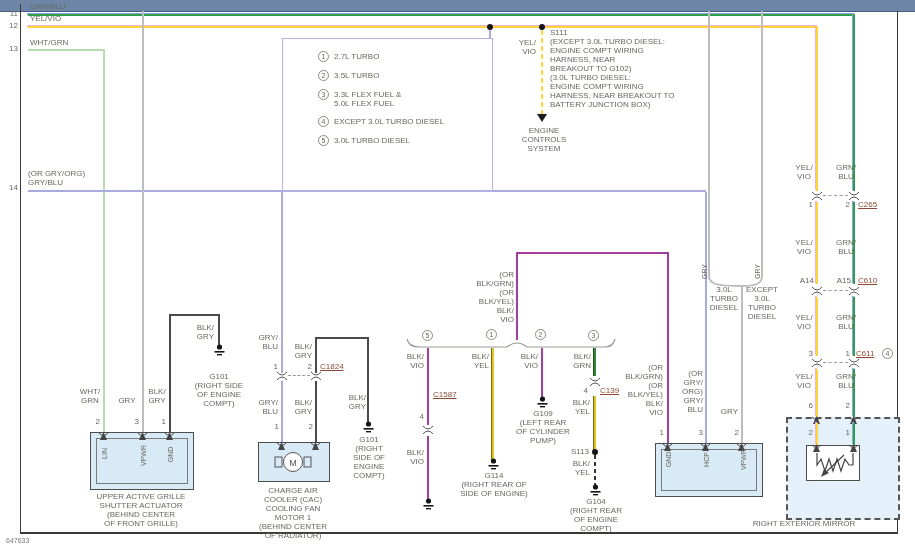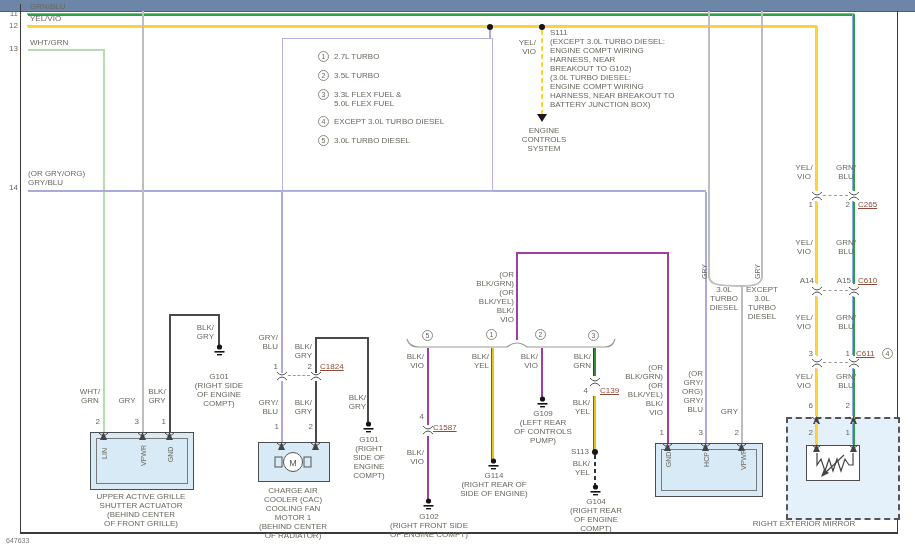--- a/index.html
+++ b/index.html
@@ -263,39 +263,34 @@
   <div class="circ" style="left:422px;top:330px">5</div>
   <div class="circ" style="left:486px;top:329px">1</div>
   <div class="circ" style="left:535px;top:329px">2</div>
   <div class="circ" style="left:588px;top:330px">3</div>
 
   <div class="w blkvio" style="left:427px;top:348px;width:2px;height:77px"></div>
   <div class="lbl r" style="left:424px;top:352px">
     <span>BLK/</span><br><span>VIO</span>
   </div>
   <div class="lbl r" style="left:424px;top:412px">4</div>
-  <div class="lbl ref" style="left:433px;top:423px">C1587</div>
+  <div class="lbl ref" style="left:433px;top:390px">C1587</div>
   <svg class="sym" style="left:422px;top:424px" width="12" height="12" viewBox="0 0 12 12">
       <path d="M1,2 Q6,8 11,2" fill="none" stroke="#555"></path>
       <path d="M1,10 Q6,4 11,10" fill="none" stroke="#555"></path>
     </svg>
   <div class="w blkvio" style="left:427px;top:436px;width:2px;height:64px"></div>
   <div class="lbl r" style="left:424px;top:448px">
     <span>BLK/</span><br><span>VIO</span>
   </div>
   <svg class="sym" style="left:422px;top:498px" width="13" height="13" viewBox="0 0 13 13">
     <circle cx="6.5" cy="3" r="2.6" fill="#151515"></circle>
       <rect x="1.5" y="7" width="10" height="1.6" fill="#151515"></rect>
       <rect x="4" y="10" width="5" height="1.4" fill="#151515"></rect>
   </svg>
-  <div class="lbl c" style="left:429px;top:512px">
-    <span>G102</span><br>
-    <span>(RIGHT FRONT SIDE</span><br>
-    <span>OF ENGINE COMPT)</span>
-  </div>
 
   <div class="w blkyel" style="left:492px;top:348px;width:2px;height:112px"></div>
   <div class="lbl r" style="left:489px;top:352px">
     <span>BLK/</span><br><span>YEL</span>
   </div>
   <svg class="sym" style="left:487px;top:458px" width="13" height="13" viewBox="0 0 13 13">
     <circle cx="6.5" cy="3" r="2.6" fill="#151515"></circle>
       <rect x="1.5" y="7" width="10" height="1.6" fill="#151515"></rect>
       <rect x="4" y="10" width="5" height="1.4" fill="#151515"></rect>
   </svg>
@@ -310,21 +305,21 @@
     <span>BLK/</span><br><span>VIO</span>
   </div>
   <svg class="sym" style="left:536px;top:396px" width="13" height="13" viewBox="0 0 13 13">
     <circle cx="6.5" cy="3" r="2.6" fill="#151515"></circle>
       <rect x="1.5" y="7" width="10" height="1.6" fill="#151515"></rect>
       <rect x="4" y="10" width="5" height="1.4" fill="#151515"></rect>
   </svg>
   <div class="lbl c" style="left:543px;top:409px">
     <span>G109</span><br>
     <span>(LEFT REAR</span><br>
-    <span>OF CONTROLS</span><br>
+    <span>OF CYLINDER</span><br>
     <span>PUMP)</span>
   </div>
 
   <div class="w blkgrn" style="left:594px;top:348px;width:2px;height:28px"></div>
   <div class="lbl r" style="left:591px;top:352px">
     <span>BLK/</span><br><span>GRN</span>
   </div>
   <svg class="sym" style="left:589px;top:376px" width="12" height="12" viewBox="0 0 12 12">
       <path d="M1,2 Q6,8 11,2" fill="none" stroke="#555"></path>
       <path d="M1,10 Q6,4 11,10" fill="none" stroke="#555"></path>

